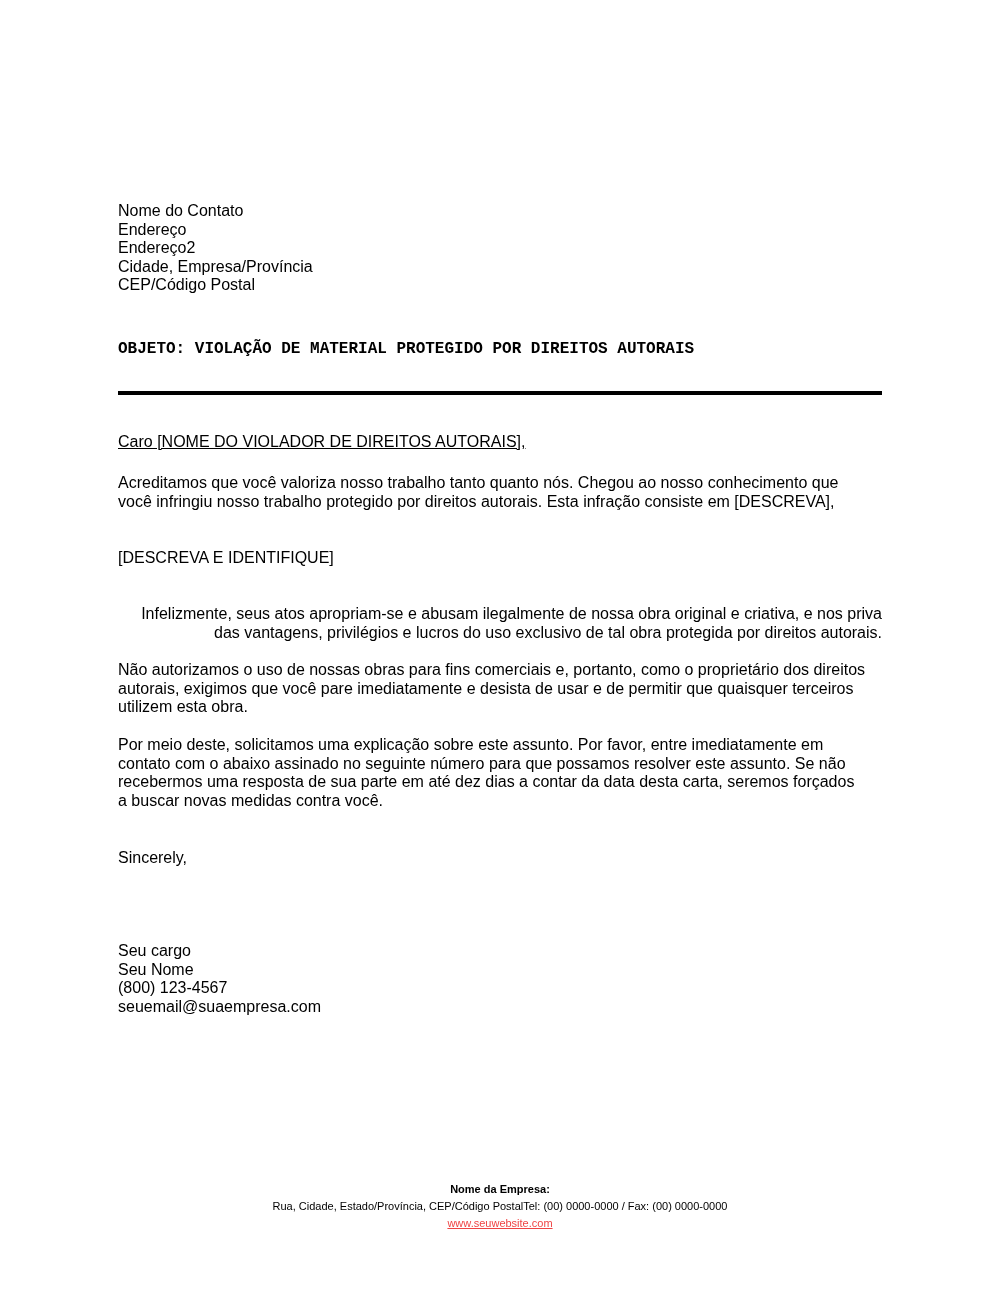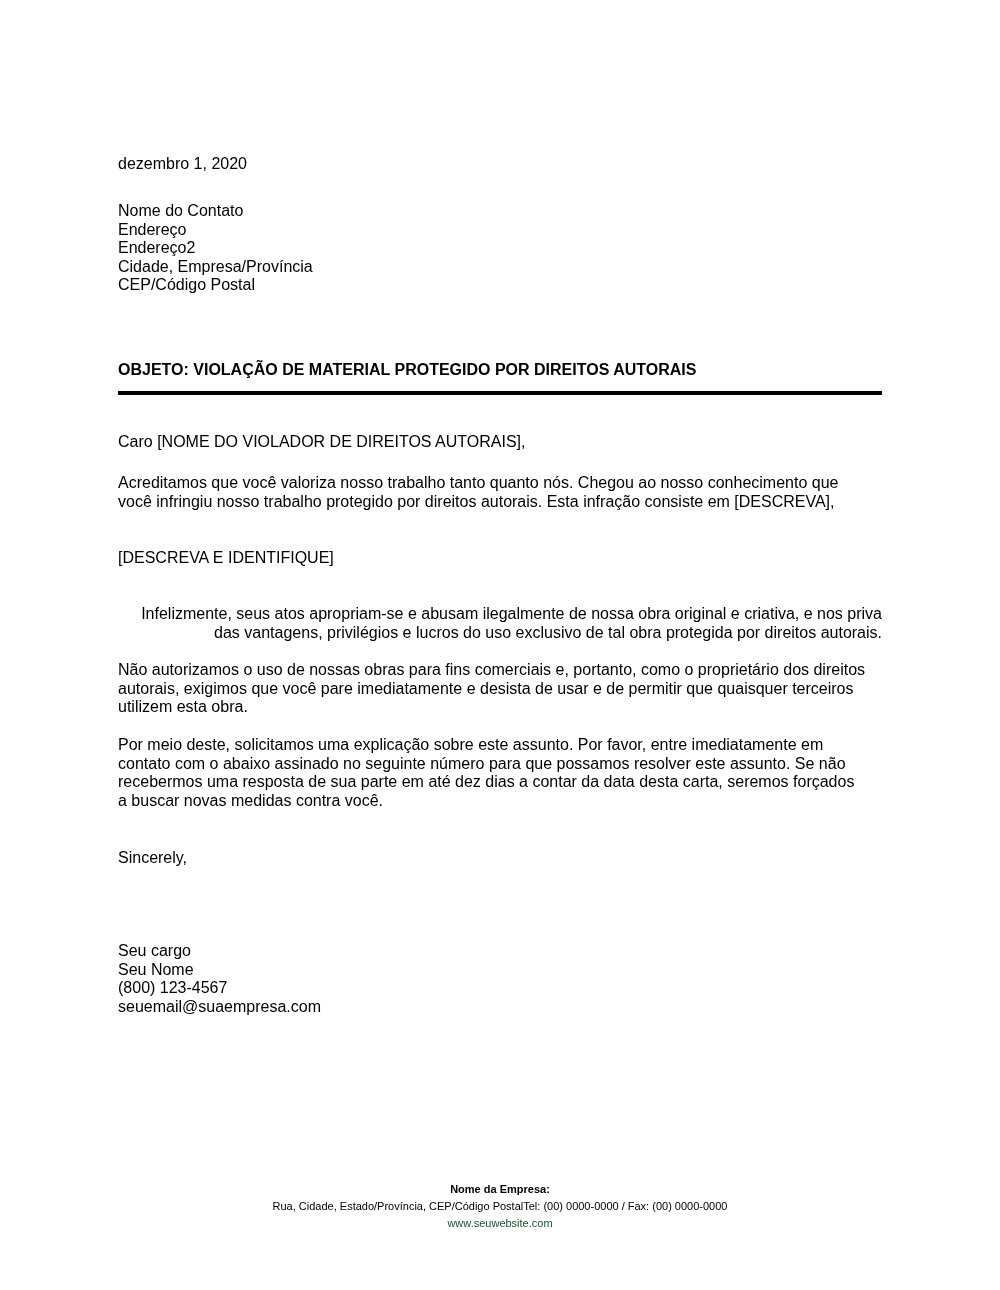--- a/index.html
+++ b/index.html
@@ -26,61 +26,60 @@
     .block {
       position: absolute;
       left: 118px;
       width: 764px;
       line-height: 18.6px;
     }
     .line { display: block; white-space: nowrap; }
     .date { top: 155px; }
     .address { top: 202px; }
     .subject {
-      top: 361px;
+      top: 340px;
       font-weight: bold;
+      font-family: Liberation Mono, monospace;
     }
     .rule {
       position: absolute;
       left: 118px;
       top: 391px;
       width: 764px;
       height: 4px;
       background: #000000;
     }
-    .salutation { top: 433px; }
+    .salutation { top: 433px; text-decoration: underline; }
     .para1 { top: 474px; }
     .placeholder { top: 549px; }
     .para2 { top: 605px; text-align: right; }
     .para3 { top: 661px; }
     .para4 { top: 736px; }
     .closing { top: 849px; }
     .signature { top: 942px; }
     .footer {
       position: absolute;
       left: 0;
       width: 1000px;
       top: 1181px;
       text-align: center;
       font-size: 11px;
       line-height: 17px;
     }
     .footer .company { font-weight: bold; }
     .footer a {
-      color: #14532d;
+      color: #ef4444;
+      text-decoration: underline;
     }
   </style>
 </head>
 <body>
 
 <div class="page">
 
-  <div class="block date">
-    <span class="line">dezembro 1, 2020</span>
-  </div>
 
   <div class="block address">
     <span class="line">Nome do Contato</span>
     <span class="line">Endereço</span>
     <span class="line">Endereço2</span>
     <span class="line">Cidade, Empresa/Província</span>
     <span class="line">CEP/Código Postal</span>
   </div>
 
   <div class="block subject">

